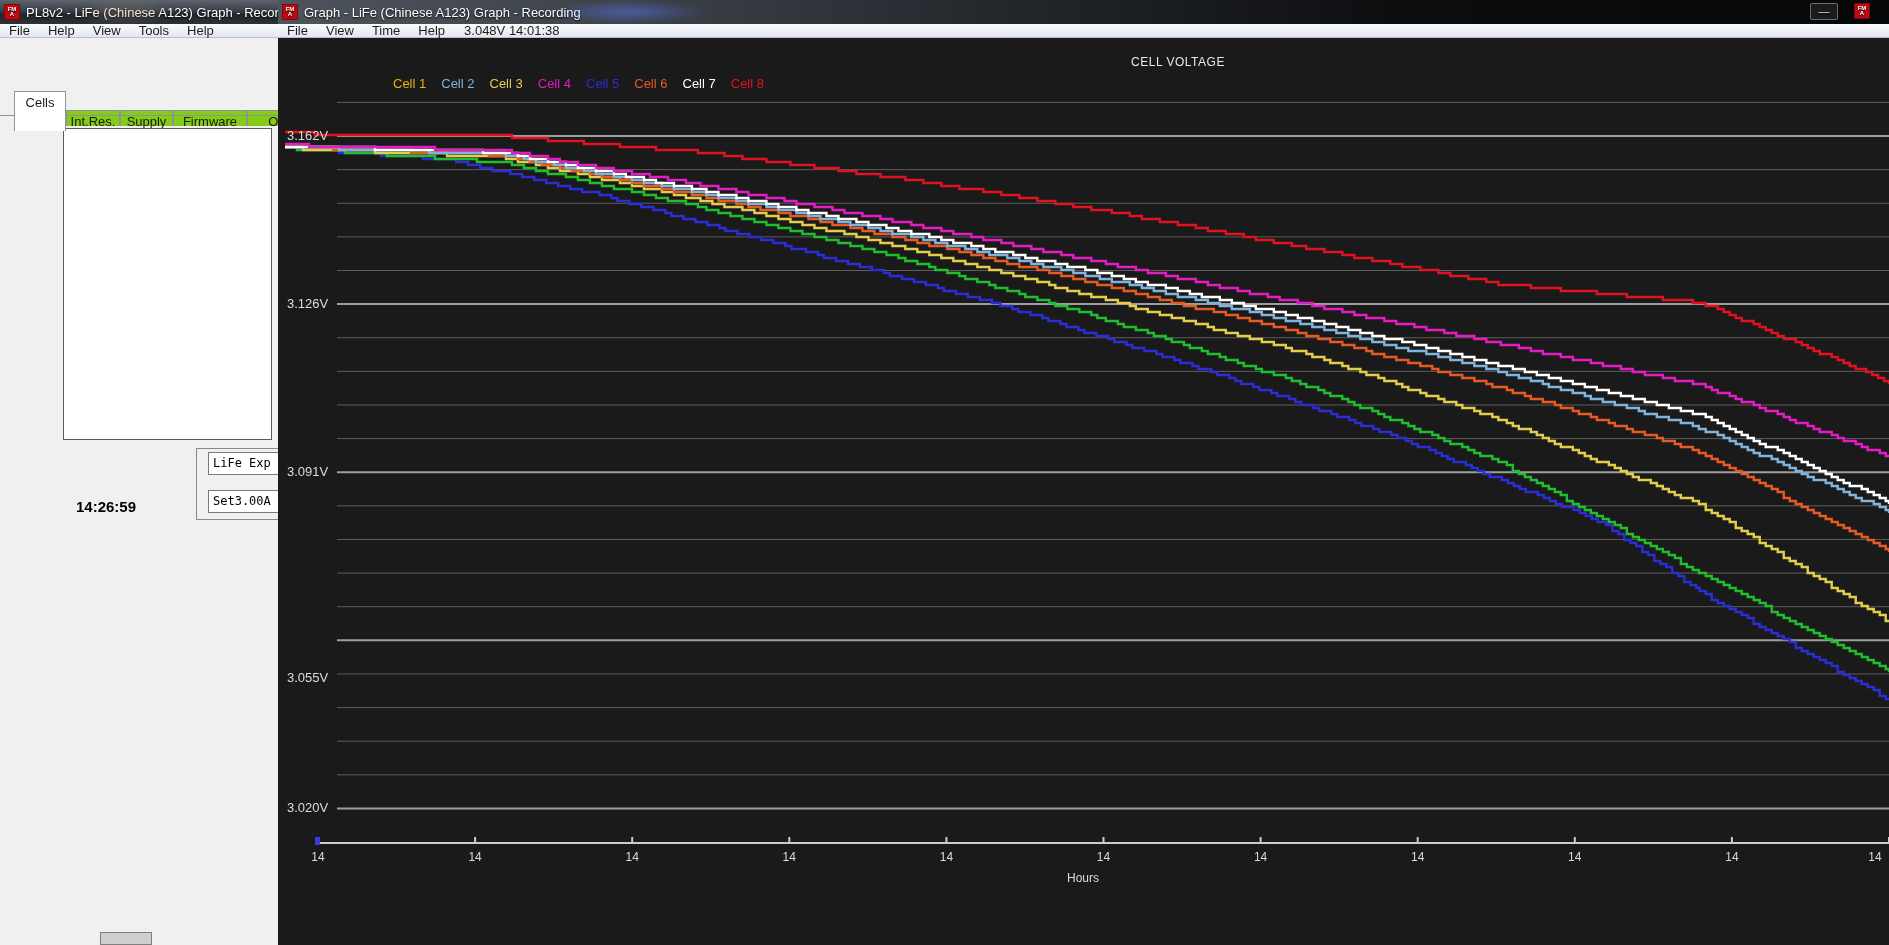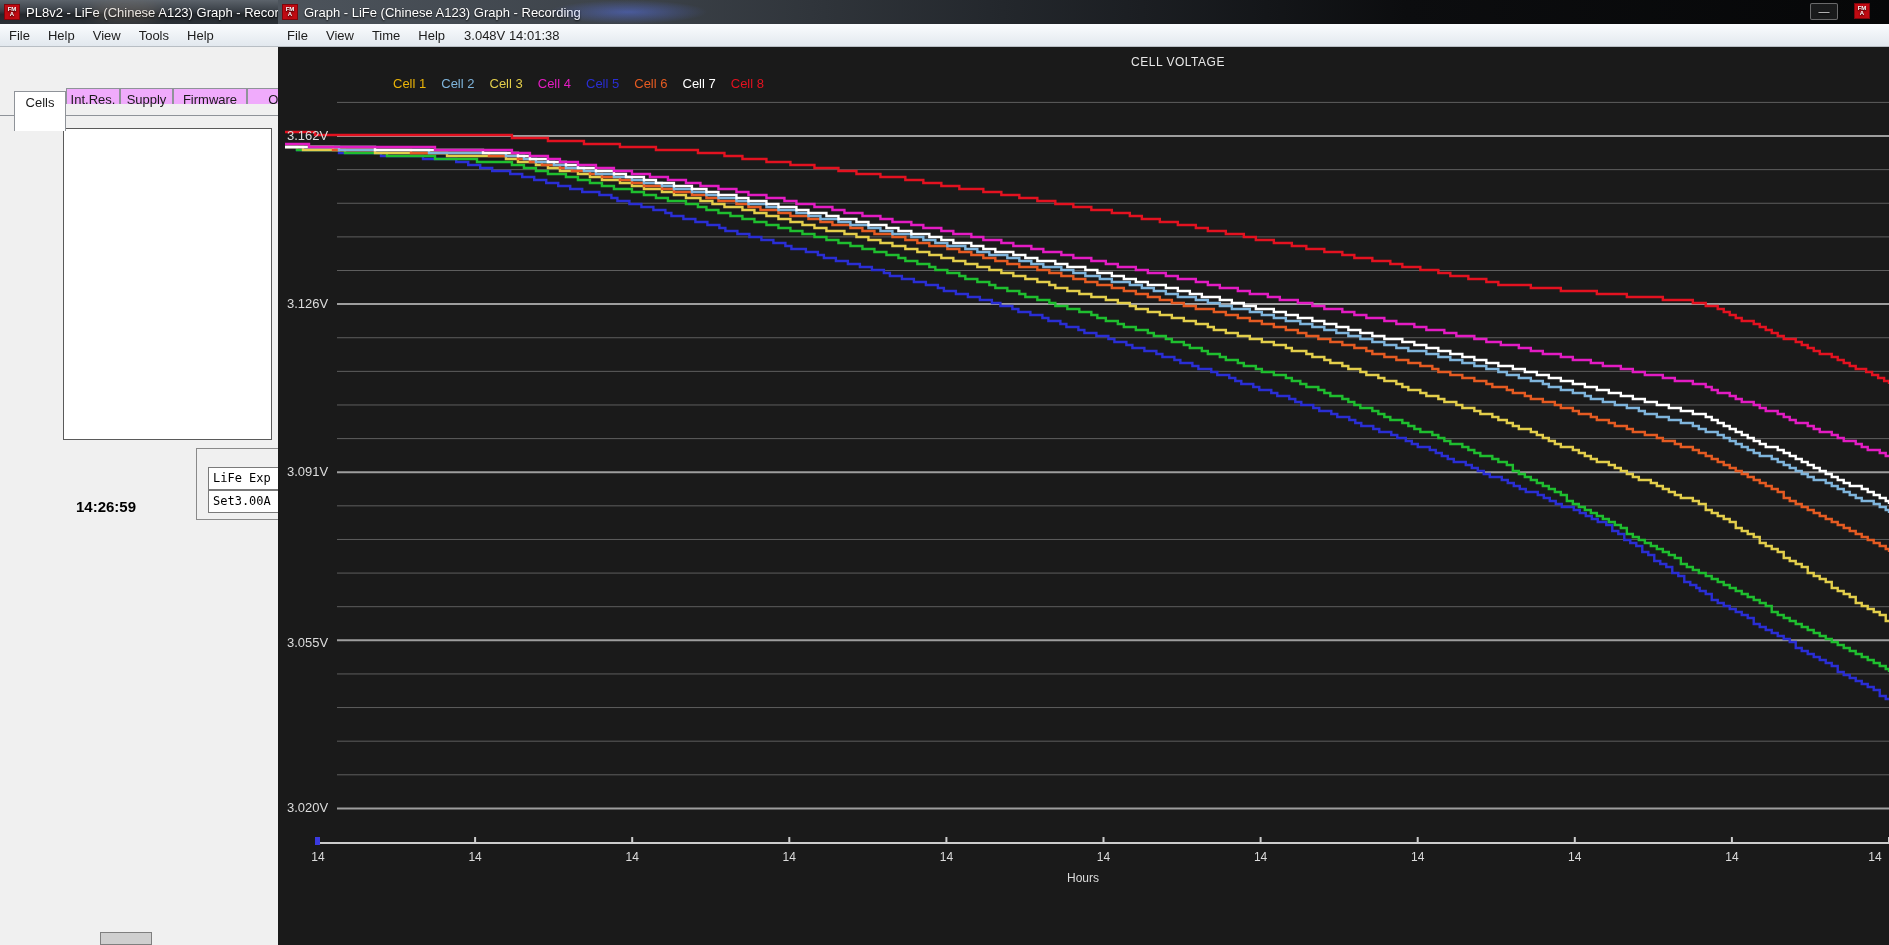--- a/index.html
+++ b/index.html
@@ -10,35 +10,35 @@
 
   
   .titlebar { height:24px; color:#fff; font-size:13px; text-shadow:0 1px 2px #000;
               display:flex; align-items:center; overflow:hidden; white-space:nowrap; }
   .tb-left  { background:linear-gradient(180deg,#5c636b 0%,#3a4047 45%,#24282d 60%,#2c3137 100%); }
   .tb-right { background:linear-gradient(90deg,#4d545c 0%,#3c4249 22%,#23272c 45%,#0c0d0f 70%,#060708 100%); }
   .app-icon { width:16px; height:16px; background:#c00a12; border:1px solid #7d060c;
               color:#fff; font-size:6px; font-weight:bold; line-height:5px;
               display:flex; align-items:center; justify-content:center; text-align:center;
               margin:0 6px 0 4px; flex:0 0 auto; }
-  .menubar { height:23px; background:linear-gradient(180deg,#fafcfe 0%,#eef2f6 50%,#e2e8ee 100%);
+  .menubar { height:14px; background:linear-gradient(180deg,#fafcfe 0%,#eef2f6 50%,#e2e8ee 100%);
              border-bottom:1px solid #b8bec4; display:flex; align-items:center;
              font-size:13px; color:#1c1c1c; }
   .menu-item { padding:3px 9px; cursor:default; }
   .menu-status { padding:3px 10px; color:#1c1c1c; }
   .cap-btn { width:28px; height:17px; border:1px solid rgba(255,255,255,.35);
              border-radius:2px; background:rgba(255,255,255,.08); color:#ddd;
              font-size:11px; text-align:center; line-height:15px; }
 
   
   #win-left { left:0; top:0; width:278px; height:945px; background:#f0f0f0; }
   #win-left .titlebar { position:relative; }
   .tb-blob { position:absolute; border-radius:50%; filter:blur(6px); }
 
-  .tab { position:absolute; top:88px; height:16px; background:#f0abfc;
+  .tab { position:absolute; top:110px; height:16px; background:#84cc16;
          border:1px solid #8f9399; border-bottom:none; font-size:13px; color:#1a1a1a;
          text-align:center; line-height:21px; }
   .tab.active { top:91px; height:40px; background:#fff; z-index:3; font-weight:normal; }
   .tabline { left:0; top:115px; width:278px; height:1px; background:#8f9399; z-index:2; }
 
   #databox { left:63px; top:128px; width:209px; height:312px; background:#fff;
              border:1px solid #5a5a5a; border-right:1px solid #5a5a5a; z-index:1; }
   .colhdr { font-size:11px; color:#444; }
   .drow { position:absolute; left:63px; width:212px; display:flex; font-size:13px;
           font-weight:bold; color:#000; white-space:nowrap; }
@@ -167,21 +167,21 @@
         </div>
         <div class="drow abs" style="top: 422px;">
           <span class="lab">Cap. OUT =</span>
           <span class="val">220017 mAh</span>
         </div>
       </div>
 
     <div class="abs" id="clock">14:26:59</div>
 
     <div class="abs" id="preset-panel">
-      <div class="preset-field" style="top:18px;">LiFe Exp</div>
+      <div class="preset-field" style="top:3px;">LiFe Exp</div>
       <div class="preset-field" style="top:41px;">Set3.00A</div>
     </div>
 
     <div class="abs" id="mini-btn"></div>
   </div>
 
   <div id="win-right" class="abs">
     <div class="titlebar tb-right">
       <div class="tb-glow"></div>
       <div class="app-icon">FM<br>A</div>
@@ -252,21 +252,21 @@
         <path d="M 7 147 H 13 V 147 H 19 V 147 H 25 V 147 H 31 V 147 H 37 V 147 H 43 V 147 H 49 V 147 H 55 V 147 H 61 V 150 H 67 V 150 H 73 V 150 H 79 V 150 H 85 V 150 H 91 V 150 H 97 V 150 H 103 V 150 H 109 V 150 H 115 V 150 H 121 V 150 H 127 V 150 H 133 V 150 H 139 V 150 H 145 V 150 H 151 V 153 H 157 V 153 H 163 V 153 H 169 V 153 H 175 V 153 H 181 V 153 H 187 V 153 H 193 V 153 H 199 V 153 H 205 V 153 H 211 V 153 H 217 V 153 H 221.936 V 153 H 227.936 V 156 H 233.936 V 156 H 239.936 V 156 H 245.936 V 159 H 251.936 V 159 H 257.93600000000004 V 162 H 263.93600000000004 V 162 H 269.93600000000004 V 162 H 275.93600000000004 V 165 H 281.93600000000004 V 165 H 287.93600000000004 V 168 H 293.93600000000004 V 168 H 299.93600000000004 V 168 H 305.93600000000004 V 171 H 311.93600000000004 V 171 H 317.93600000000004 V 174 H 323.93600000000004 V 174 H 329.93600000000004 V 174 H 335.93600000000004 V 177 H 341.93600000000004 V 177 H 347.93600000000004 V 177 H 353.93600000000004 V 180 H 359.93600000000004 V 180 H 365.93600000000004 V 183 H 371.93600000000004 V 183 H 377.93600000000004 V 183 H 383.93600000000004 V 186 H 389.93600000000004 V 186 H 395.93600000000004 V 189 H 401.93600000000004 V 189 H 407.93600000000004 V 189 H 413.93600000000004 V 192 H 419.93600000000004 V 192 H 422.43600000000004 V 192 H 428.43600000000004 V 195 H 434.43600000000004 V 195 H 440.43600000000004 V 198 H 446.43600000000004 V 198 H 452.43600000000004 V 198 H 458.43600000000004 V 201 H 464.43600000000004 V 201 H 470.43600000000004 V 204 H 476.43600000000004 V 204 H 482.43600000000004 V 204 H 488.43600000000004 V 207 H 494.43600000000004 V 207 H 500.43600000000004 V 210 H 506.43600000000004 V 210 H 512.436 V 210 H 518.436 V 213 H 524.436 V 213 H 530.436 V 216 H 536.436 V 216 H 542.436 V 219 H 548.436 V 219 H 554.436 V 219 H 560.436 V 222 H 566.436 V 222 H 572.436 V 225 H 578.436 V 225 H 584.436 V 225 H 590.436 V 228 H 596.436 V 228 H 602.436 V 231 H 608.436 V 231 H 614.436 V 234 H 620.436 V 234 H 621.332 V 234 H 627.332 V 234 H 633.332 V 237 H 639.332 V 237 H 645.332 V 240 H 651.332 V 240 H 657.332 V 243 H 663.332 V 243 H 669.332 V 246 H 675.332 V 246 H 681.332 V 246 H 687.332 V 249 H 693.332 V 249 H 699.332 V 252 H 705.332 V 252 H 711.332 V 255 H 717.332 V 255 H 723.332 V 255 H 729.332 V 258 H 735.332 V 258 H 741.332 V 261 H 747.332 V 261 H 753.332 V 264 H 759.332 V 264 H 765.332 V 267 H 771.332 V 267 H 777.332 V 267 H 783.332 V 270 H 789.332 V 270 H 795.332 V 273 H 801.332 V 273 H 807.332 V 276 H 813.332 V 276 H 819.332 V 276 H 821.832 V 279 H 827.832 V 279 H 833.832 V 282 H 839.832 V 282 H 845.832 V 282 H 851.832 V 285 H 857.832 V 285 H 863.832 V 288 H 869.832 V 288 H 875.832 V 291 H 881.832 V 291 H 887.832 V 294 H 893.832 V 294 H 899.832 V 297 H 905.832 V 297 H 911.832 V 297 H 917.832 V 300 H 923.832 V 300 H 929.832 V 303 H 935.832 V 303 H 941.832 V 306 H 947.832 V 306 H 953.832 V 309 H 959.832 V 309 H 965.832 V 309 H 971.832 V 312 H 977.832 V 312 H 983.832 V 315 H 989.832 V 315 H 995.832 V 318 H 1001.832 V 318 H 1007.832 V 321 H 1013.832 V 321 H 1019.832 V 321 H 1022.332 V 324 H 1028.3319999999999 V 324 H 1034.3319999999999 V 327 H 1040.3319999999999 V 327 H 1046.3319999999999 V 330 H 1052.3319999999999 V 330 H 1058.3319999999999 V 333 H 1064.3319999999999 V 333 H 1070.3319999999999 V 336 H 1076.3319999999999 V 336 H 1082.3319999999999 V 339 H 1088.3319999999999 V 339 H 1094.3319999999999 V 342 H 1100.3319999999999 V 342 H 1106.3319999999999 V 345 H 1112.3319999999999 V 345 H 1118.3319999999999 V 348 H 1124.3319999999999 V 348 H 1130.3319999999999 V 351 H 1136.3319999999999 V 351 H 1142.3319999999999 V 351 H 1148.3319999999999 V 354 H 1154.3319999999999 V 354 H 1160.3319999999999 V 357 H 1166.3319999999999 V 357 H 1172.3319999999999 V 360 H 1178.3319999999999 V 360 H 1184.3319999999999 V 363 H 1190.3319999999999 V 363 H 1196.3319999999999 V 366 H 1202.3319999999999 V 366 H 1208.3319999999999 V 369 H 1214.3319999999999 V 369 H 1220.3319999999999 V 372 H 1222.832 V 372 H 1228.832 V 375 H 1234.832 V 375 H 1240.832 V 378 H 1246.832 V 378 H 1252.832 V 381 H 1258.832 V 381 H 1264.832 V 384 H 1270.832 V 387 H 1276.832 V 387 H 1282.832 V 390 H 1288.832 V 390 H 1294.832 V 393 H 1300.832 V 393 H 1306.832 V 396 H 1312.832 V 399 H 1318.832 V 399 H 1324.832 V 402 H 1330.832 V 402 H 1336.832 V 405 H 1342.832 V 405 H 1348.832 V 408 H 1354.832 V 408 H 1360.832 V 411 H 1366.832 V 414 H 1372.832 V 414 H 1378.832 V 417 H 1384.832 V 417 H 1390.832 V 420 H 1396.832 V 420 H 1402.832 V 423 H 1408.832 V 423 H 1414.832 V 426 H 1420.832 V 429 H 1421.728 V 429 H 1427.728 V 432 H 1433.728 V 432 H 1439.728 V 435 H 1445.728 V 438 H 1451.728 V 441 H 1457.728 V 444 H 1463.728 V 447 H 1469.728 V 450 H 1475.728 V 453 H 1481.728 V 456 H 1487.728 V 456 H 1493.728 V 459 H 1499.728 V 462 H 1505.728 V 465 H 1511.728 V 468 H 1517.728 V 471 H 1523.728 V 474 H 1529.728 V 477 H 1535.728 V 480 H 1541.728 V 480 H 1547.728 V 483 H 1553.728 V 486 H 1559.728 V 489 H 1565.728 V 492 H 1571.728 V 495 H 1577.728 V 498 H 1583.728 V 501 H 1589.728 V 501 H 1595.728 V 504 H 1601.728 V 507 H 1607.728 V 510 H 1611 V 513" fill="none" stroke="#7fb5dc" stroke-width="2.4"></path>
         <path d="M 7 147 H 13 V 147 H 19 V 147 H 25 V 147 H 31 V 147 H 37 V 147 H 43 V 147 H 49 V 147 H 55 V 147 H 61 V 147 H 67 V 147 H 73 V 147 H 79 V 147 H 85 V 147 H 91 V 147 H 97 V 150 H 103 V 150 H 109 V 150 H 115 V 150 H 121 V 150 H 127 V 150 H 133 V 150 H 139 V 150 H 145 V 150 H 151 V 150 H 157 V 150 H 163 V 150 H 169 V 150 H 175 V 150 H 181 V 150 H 187 V 150 H 193 V 150 H 199 V 150 H 205 V 153 H 211 V 153 H 217 V 153 H 221.936 V 153 H 227.936 V 153 H 233.936 V 153 H 239.936 V 156 H 245.936 V 156 H 251.936 V 159 H 257.93600000000004 V 159 H 263.93600000000004 V 159 H 269.93600000000004 V 162 H 275.93600000000004 V 162 H 281.93600000000004 V 162 H 287.93600000000004 V 165 H 293.93600000000004 V 165 H 299.93600000000004 V 168 H 305.93600000000004 V 168 H 311.93600000000004 V 168 H 317.93600000000004 V 171 H 323.93600000000004 V 171 H 329.93600000000004 V 171 H 335.93600000000004 V 174 H 341.93600000000004 V 174 H 347.93600000000004 V 177 H 353.93600000000004 V 177 H 359.93600000000004 V 177 H 365.93600000000004 V 180 H 371.93600000000004 V 180 H 377.93600000000004 V 183 H 383.93600000000004 V 183 H 389.93600000000004 V 183 H 395.93600000000004 V 186 H 401.93600000000004 V 186 H 407.93600000000004 V 186 H 413.93600000000004 V 189 H 419.93600000000004 V 189 H 422.43600000000004 V 189 H 428.43600000000004 V 192 H 434.43600000000004 V 192 H 440.43600000000004 V 195 H 446.43600000000004 V 195 H 452.43600000000004 V 195 H 458.43600000000004 V 198 H 464.43600000000004 V 198 H 470.43600000000004 V 201 H 476.43600000000004 V 201 H 482.43600000000004 V 201 H 488.43600000000004 V 204 H 494.43600000000004 V 204 H 500.43600000000004 V 207 H 506.43600000000004 V 207 H 512.436 V 207 H 518.436 V 210 H 524.436 V 210 H 530.436 V 213 H 536.436 V 213 H 542.436 V 213 H 548.436 V 216 H 554.436 V 216 H 560.436 V 219 H 566.436 V 219 H 572.436 V 219 H 578.436 V 222 H 584.436 V 222 H 590.436 V 225 H 596.436 V 225 H 602.436 V 225 H 608.436 V 228 H 614.436 V 228 H 620.436 V 231 H 621.332 V 231 H 627.332 V 231 H 633.332 V 234 H 639.332 V 234 H 645.332 V 234 H 651.332 V 237 H 657.332 V 237 H 663.332 V 240 H 669.332 V 240 H 675.332 V 243 H 681.332 V 243 H 687.332 V 243 H 693.332 V 246 H 699.332 V 246 H 705.332 V 249 H 711.332 V 249 H 717.332 V 252 H 723.332 V 252 H 729.332 V 252 H 735.332 V 255 H 741.332 V 255 H 747.332 V 258 H 753.332 V 258 H 759.332 V 261 H 765.332 V 261 H 771.332 V 261 H 777.332 V 264 H 783.332 V 264 H 789.332 V 267 H 795.332 V 267 H 801.332 V 267 H 807.332 V 270 H 813.332 V 270 H 819.332 V 273 H 821.832 V 273 H 827.832 V 273 H 833.832 V 276 H 839.832 V 276 H 845.832 V 279 H 851.832 V 279 H 857.832 V 282 H 863.832 V 282 H 869.832 V 285 H 875.832 V 285 H 881.832 V 285 H 887.832 V 288 H 893.832 V 288 H 899.832 V 291 H 905.832 V 291 H 911.832 V 294 H 917.832 V 294 H 923.832 V 297 H 929.832 V 297 H 935.832 V 297 H 941.832 V 300 H 947.832 V 300 H 953.832 V 303 H 959.832 V 303 H 965.832 V 306 H 971.832 V 306 H 977.832 V 309 H 983.832 V 309 H 989.832 V 309 H 995.832 V 312 H 1001.832 V 312 H 1007.832 V 315 H 1013.832 V 315 H 1019.832 V 318 H 1022.332 V 318 H 1028.3319999999999 V 318 H 1034.3319999999999 V 321 H 1040.3319999999999 V 321 H 1046.3319999999999 V 324 H 1052.3319999999999 V 324 H 1058.3319999999999 V 327 H 1064.3319999999999 V 327 H 1070.3319999999999 V 330 H 1076.3319999999999 V 330 H 1082.3319999999999 V 333 H 1088.3319999999999 V 333 H 1094.3319999999999 V 336 H 1100.3319999999999 V 336 H 1106.3319999999999 V 339 H 1112.3319999999999 V 339 H 1118.3319999999999 V 339 H 1124.3319999999999 V 342 H 1130.3319999999999 V 342 H 1136.3319999999999 V 345 H 1142.3319999999999 V 345 H 1148.3319999999999 V 348 H 1154.3319999999999 V 348 H 1160.3319999999999 V 351 H 1166.3319999999999 V 351 H 1172.3319999999999 V 354 H 1178.3319999999999 V 354 H 1184.3319999999999 V 357 H 1190.3319999999999 V 357 H 1196.3319999999999 V 360 H 1202.3319999999999 V 360 H 1208.3319999999999 V 363 H 1214.3319999999999 V 363 H 1220.3319999999999 V 366 H 1222.832 V 366 H 1228.832 V 366 H 1234.832 V 369 H 1240.832 V 369 H 1246.832 V 372 H 1252.832 V 372 H 1258.832 V 375 H 1264.832 V 375 H 1270.832 V 378 H 1276.832 V 378 H 1282.832 V 381 H 1288.832 V 381 H 1294.832 V 384 H 1300.832 V 384 H 1306.832 V 387 H 1312.832 V 387 H 1318.832 V 390 H 1324.832 V 390 H 1330.832 V 393 H 1336.832 V 393 H 1342.832 V 396 H 1348.832 V 396 H 1354.832 V 399 H 1360.832 V 399 H 1366.832 V 402 H 1372.832 V 402 H 1378.832 V 405 H 1384.832 V 405 H 1390.832 V 408 H 1396.832 V 408 H 1402.832 V 411 H 1408.832 V 411 H 1414.832 V 414 H 1420.832 V 414 H 1421.728 V 414 H 1427.728 V 417 H 1433.728 V 420 H 1439.728 V 423 H 1445.728 V 426 H 1451.728 V 429 H 1457.728 V 432 H 1463.728 V 435 H 1469.728 V 438 H 1475.728 V 441 H 1481.728 V 444 H 1487.728 V 447 H 1493.728 V 447 H 1499.728 V 450 H 1505.728 V 453 H 1511.728 V 456 H 1517.728 V 459 H 1523.728 V 462 H 1529.728 V 465 H 1535.728 V 468 H 1541.728 V 471 H 1547.728 V 474 H 1553.728 V 477 H 1559.728 V 480 H 1565.728 V 483 H 1571.728 V 486 H 1577.728 V 486 H 1583.728 V 489 H 1589.728 V 492 H 1595.728 V 495 H 1601.728 V 498 H 1607.728 V 501 H 1611 V 504" fill="none" stroke="#ffffff" stroke-width="2.4"></path>
         <path d="M 7 144 H 13 V 144 H 19 V 144 H 25 V 144 H 31 V 147 H 37 V 147 H 43 V 147 H 49 V 147 H 55 V 147 H 61 V 147 H 67 V 147 H 73 V 147 H 79 V 147 H 85 V 147 H 91 V 147 H 97 V 147 H 103 V 147 H 109 V 147 H 115 V 147 H 121 V 147 H 127 V 147 H 133 V 147 H 139 V 147 H 145 V 147 H 151 V 147 H 157 V 150 H 163 V 150 H 169 V 150 H 175 V 150 H 181 V 150 H 187 V 150 H 193 V 150 H 199 V 150 H 205 V 150 H 211 V 150 H 217 V 150 H 221.936 V 150 H 227.936 V 150 H 233.936 V 153 H 239.936 V 153 H 245.936 V 153 H 251.936 V 156 H 257.93600000000004 V 156 H 263.93600000000004 V 156 H 269.93600000000004 V 159 H 275.93600000000004 V 159 H 281.93600000000004 V 162 H 287.93600000000004 V 162 H 293.93600000000004 V 162 H 299.93600000000004 V 165 H 305.93600000000004 V 165 H 311.93600000000004 V 165 H 317.93600000000004 V 168 H 323.93600000000004 V 168 H 329.93600000000004 V 168 H 335.93600000000004 V 171 H 341.93600000000004 V 171 H 347.93600000000004 V 171 H 353.93600000000004 V 174 H 359.93600000000004 V 174 H 365.93600000000004 V 174 H 371.93600000000004 V 177 H 377.93600000000004 V 177 H 383.93600000000004 V 177 H 389.93600000000004 V 180 H 395.93600000000004 V 180 H 401.93600000000004 V 180 H 407.93600000000004 V 183 H 413.93600000000004 V 183 H 419.93600000000004 V 183 H 422.43600000000004 V 186 H 428.43600000000004 V 186 H 434.43600000000004 V 186 H 440.43600000000004 V 189 H 446.43600000000004 V 189 H 452.43600000000004 V 189 H 458.43600000000004 V 192 H 464.43600000000004 V 192 H 470.43600000000004 V 195 H 476.43600000000004 V 195 H 482.43600000000004 V 195 H 488.43600000000004 V 198 H 494.43600000000004 V 198 H 500.43600000000004 V 198 H 506.43600000000004 V 201 H 512.436 V 201 H 518.436 V 204 H 524.436 V 204 H 530.436 V 204 H 536.436 V 207 H 542.436 V 207 H 548.436 V 207 H 554.436 V 210 H 560.436 V 210 H 566.436 V 213 H 572.436 V 213 H 578.436 V 213 H 584.436 V 216 H 590.436 V 216 H 596.436 V 216 H 602.436 V 219 H 608.436 V 219 H 614.436 V 222 H 620.436 V 222 H 621.332 V 222 H 627.332 V 222 H 633.332 V 225 H 639.332 V 225 H 645.332 V 228 H 651.332 V 228 H 657.332 V 228 H 663.332 V 231 H 669.332 V 231 H 675.332 V 234 H 681.332 V 234 H 687.332 V 234 H 693.332 V 237 H 699.332 V 237 H 705.332 V 240 H 711.332 V 240 H 717.332 V 240 H 723.332 V 243 H 729.332 V 243 H 735.332 V 246 H 741.332 V 246 H 747.332 V 246 H 753.332 V 249 H 759.332 V 249 H 765.332 V 252 H 771.332 V 252 H 777.332 V 252 H 783.332 V 255 H 789.332 V 255 H 795.332 V 258 H 801.332 V 258 H 807.332 V 258 H 813.332 V 261 H 819.332 V 261 H 821.832 V 261 H 827.832 V 264 H 833.832 V 264 H 839.832 V 267 H 845.832 V 267 H 851.832 V 267 H 857.832 V 270 H 863.832 V 270 H 869.832 V 273 H 875.832 V 273 H 881.832 V 273 H 887.832 V 276 H 893.832 V 276 H 899.832 V 279 H 905.832 V 279 H 911.832 V 279 H 917.832 V 282 H 923.832 V 282 H 929.832 V 285 H 935.832 V 285 H 941.832 V 288 H 947.832 V 288 H 953.832 V 288 H 959.832 V 291 H 965.832 V 291 H 971.832 V 294 H 977.832 V 294 H 983.832 V 294 H 989.832 V 297 H 995.832 V 297 H 1001.832 V 300 H 1007.832 V 300 H 1013.832 V 300 H 1019.832 V 303 H 1022.332 V 303 H 1028.3319999999999 V 303 H 1034.3319999999999 V 306 H 1040.3319999999999 V 306 H 1046.3319999999999 V 309 H 1052.3319999999999 V 309 H 1058.3319999999999 V 309 H 1064.3319999999999 V 312 H 1070.3319999999999 V 312 H 1076.3319999999999 V 315 H 1082.3319999999999 V 315 H 1088.3319999999999 V 318 H 1094.3319999999999 V 318 H 1100.3319999999999 V 318 H 1106.3319999999999 V 321 H 1112.3319999999999 V 321 H 1118.3319999999999 V 324 H 1124.3319999999999 V 324 H 1130.3319999999999 V 324 H 1136.3319999999999 V 327 H 1142.3319999999999 V 327 H 1148.3319999999999 V 330 H 1154.3319999999999 V 330 H 1160.3319999999999 V 330 H 1166.3319999999999 V 333 H 1172.3319999999999 V 333 H 1178.3319999999999 V 336 H 1184.3319999999999 V 336 H 1190.3319999999999 V 336 H 1196.3319999999999 V 339 H 1202.3319999999999 V 339 H 1208.3319999999999 V 342 H 1214.3319999999999 V 342 H 1220.3319999999999 V 342 H 1222.832 V 345 H 1228.832 V 345 H 1234.832 V 345 H 1240.832 V 348 H 1246.832 V 348 H 1252.832 V 351 H 1258.832 V 351 H 1264.832 V 354 H 1270.832 V 354 H 1276.832 V 354 H 1282.832 V 357 H 1288.832 V 357 H 1294.832 V 360 H 1300.832 V 360 H 1306.832 V 360 H 1312.832 V 363 H 1318.832 V 363 H 1324.832 V 366 H 1330.832 V 366 H 1336.832 V 366 H 1342.832 V 369 H 1348.832 V 369 H 1354.832 V 372 H 1360.832 V 372 H 1366.832 V 375 H 1372.832 V 375 H 1378.832 V 375 H 1384.832 V 378 H 1390.832 V 378 H 1396.832 V 381 H 1402.832 V 381 H 1408.832 V 381 H 1414.832 V 384 H 1420.832 V 384 H 1421.728 V 384 H 1427.728 V 387 H 1433.728 V 390 H 1439.728 V 393 H 1445.728 V 393 H 1451.728 V 396 H 1457.728 V 399 H 1463.728 V 402 H 1469.728 V 402 H 1475.728 V 405 H 1481.728 V 408 H 1487.728 V 411 H 1493.728 V 411 H 1499.728 V 414 H 1505.728 V 417 H 1511.728 V 420 H 1517.728 V 423 H 1523.728 V 423 H 1529.728 V 426 H 1535.728 V 429 H 1541.728 V 432 H 1547.728 V 432 H 1553.728 V 435 H 1559.728 V 438 H 1565.728 V 441 H 1571.728 V 441 H 1577.728 V 444 H 1583.728 V 447 H 1589.728 V 450 H 1595.728 V 450 H 1601.728 V 453 H 1607.728 V 456 H 1611 V 456" fill="none" stroke="#e31cc3" stroke-width="2.4"></path>
         <path d="M 7 132 H 13 V 132 H 19 V 132 H 25 V 132 H 31 V 132 H 37 V 135 H 43 V 135 H 49 V 135 H 55 V 135 H 61 V 135 H 67 V 135 H 73 V 135 H 79 V 135 H 85 V 135 H 91 V 135 H 97 V 135 H 103 V 135 H 109 V 135 H 115 V 135 H 121 V 135 H 127 V 135 H 133 V 135 H 139 V 135 H 145 V 135 H 151 V 135 H 157 V 135 H 163 V 135 H 169 V 135 H 175 V 135 H 181 V 135 H 187 V 135 H 193 V 135 H 199 V 135 H 205 V 135 H 211 V 135 H 217 V 135 H 221.936 V 135 H 227.936 V 135 H 233.936 V 138 H 239.936 V 138 H 245.936 V 138 H 251.936 V 138 H 257.93600000000004 V 138 H 263.93600000000004 V 138 H 269.93600000000004 V 141 H 275.93600000000004 V 141 H 281.93600000000004 V 141 H 287.93600000000004 V 141 H 293.93600000000004 V 141 H 299.93600000000004 V 141 H 305.93600000000004 V 144 H 311.93600000000004 V 144 H 317.93600000000004 V 144 H 323.93600000000004 V 144 H 329.93600000000004 V 144 H 335.93600000000004 V 144 H 341.93600000000004 V 147 H 347.93600000000004 V 147 H 353.93600000000004 V 147 H 359.93600000000004 V 147 H 365.93600000000004 V 147 H 371.93600000000004 V 147 H 377.93600000000004 V 150 H 383.93600000000004 V 150 H 389.93600000000004 V 150 H 395.93600000000004 V 150 H 401.93600000000004 V 150 H 407.93600000000004 V 150 H 413.93600000000004 V 150 H 419.93600000000004 V 153 H 422.43600000000004 V 153 H 428.43600000000004 V 153 H 434.43600000000004 V 153 H 440.43600000000004 V 153 H 446.43600000000004 V 156 H 452.43600000000004 V 156 H 458.43600000000004 V 156 H 464.43600000000004 V 159 H 470.43600000000004 V 159 H 476.43600000000004 V 159 H 482.43600000000004 V 159 H 488.43600000000004 V 162 H 494.43600000000004 V 162 H 500.43600000000004 V 162 H 506.43600000000004 V 162 H 512.436 V 165 H 518.436 V 165 H 524.436 V 165 H 530.436 V 165 H 536.436 V 168 H 542.436 V 168 H 548.436 V 168 H 554.436 V 168 H 560.436 V 171 H 566.436 V 171 H 572.436 V 171 H 578.436 V 174 H 584.436 V 174 H 590.436 V 174 H 596.436 V 174 H 602.436 V 177 H 608.436 V 177 H 614.436 V 177 H 620.436 V 177 H 621.332 V 177 H 627.332 V 180 H 633.332 V 180 H 639.332 V 180 H 645.332 V 183 H 651.332 V 183 H 657.332 V 183 H 663.332 V 186 H 669.332 V 186 H 675.332 V 186 H 681.332 V 189 H 687.332 V 189 H 693.332 V 189 H 699.332 V 189 H 705.332 V 192 H 711.332 V 192 H 717.332 V 192 H 723.332 V 195 H 729.332 V 195 H 735.332 V 195 H 741.332 V 198 H 747.332 V 198 H 753.332 V 198 H 759.332 V 201 H 765.332 V 201 H 771.332 V 201 H 777.332 V 204 H 783.332 V 204 H 789.332 V 204 H 795.332 V 207 H 801.332 V 207 H 807.332 V 207 H 813.332 V 210 H 819.332 V 210 H 821.832 V 210 H 827.832 V 210 H 833.832 V 213 H 839.832 V 213 H 845.832 V 213 H 851.832 V 216 H 857.832 V 216 H 863.832 V 219 H 869.832 V 219 H 875.832 V 219 H 881.832 V 222 H 887.832 V 222 H 893.832 V 222 H 899.832 V 225 H 905.832 V 225 H 911.832 V 225 H 917.832 V 228 H 923.832 V 228 H 929.832 V 231 H 935.832 V 231 H 941.832 V 231 H 947.832 V 234 H 953.832 V 234 H 959.832 V 234 H 965.832 V 237 H 971.832 V 237 H 977.832 V 240 H 983.832 V 240 H 989.832 V 240 H 995.832 V 243 H 1001.832 V 243 H 1007.832 V 243 H 1013.832 V 246 H 1019.832 V 246 H 1022.332 V 246 H 1028.3319999999999 V 249 H 1034.3319999999999 V 249 H 1040.3319999999999 V 249 H 1046.3319999999999 V 252 H 1052.3319999999999 V 252 H 1058.3319999999999 V 252 H 1064.3319999999999 V 255 H 1070.3319999999999 V 255 H 1076.3319999999999 V 258 H 1082.3319999999999 V 258 H 1088.3319999999999 V 258 H 1094.3319999999999 V 261 H 1100.3319999999999 V 261 H 1106.3319999999999 V 261 H 1112.3319999999999 V 264 H 1118.3319999999999 V 264 H 1124.3319999999999 V 267 H 1130.3319999999999 V 267 H 1136.3319999999999 V 267 H 1142.3319999999999 V 270 H 1148.3319999999999 V 270 H 1154.3319999999999 V 270 H 1160.3319999999999 V 273 H 1166.3319999999999 V 273 H 1172.3319999999999 V 276 H 1178.3319999999999 V 276 H 1184.3319999999999 V 276 H 1190.3319999999999 V 279 H 1196.3319999999999 V 279 H 1202.3319999999999 V 279 H 1208.3319999999999 V 282 H 1214.3319999999999 V 282 H 1220.3319999999999 V 285 H 1222.832 V 285 H 1228.832 V 285 H 1234.832 V 285 H 1240.832 V 285 H 1246.832 V 285 H 1252.832 V 288 H 1258.832 V 288 H 1264.832 V 288 H 1270.832 V 288 H 1276.832 V 288 H 1282.832 V 291 H 1288.832 V 291 H 1294.832 V 291 H 1300.832 V 291 H 1306.832 V 291 H 1312.832 V 291 H 1318.832 V 294 H 1324.832 V 294 H 1330.832 V 294 H 1336.832 V 294 H 1342.832 V 294 H 1348.832 V 297 H 1354.832 V 297 H 1360.832 V 297 H 1366.832 V 297 H 1372.832 V 297 H 1378.832 V 297 H 1384.832 V 300 H 1390.832 V 300 H 1396.832 V 300 H 1402.832 V 300 H 1408.832 V 300 H 1414.832 V 303 H 1420.832 V 303 H 1421.728 V 303 H 1427.728 V 306 H 1433.728 V 306 H 1439.728 V 309 H 1445.728 V 312 H 1451.728 V 315 H 1457.728 V 318 H 1463.728 V 321 H 1469.728 V 321 H 1475.728 V 324 H 1481.728 V 327 H 1487.728 V 330 H 1493.728 V 333 H 1499.728 V 336 H 1505.728 V 339 H 1511.728 V 339 H 1517.728 V 342 H 1523.728 V 345 H 1529.728 V 348 H 1535.728 V 351 H 1541.728 V 354 H 1547.728 V 354 H 1553.728 V 357 H 1559.728 V 360 H 1565.728 V 363 H 1571.728 V 366 H 1577.728 V 369 H 1582.128 V 369 H 1588.128 V 372 H 1594.128 V 375 H 1600.128 V 378 H 1606.128 V 381 H 1611 V 384" fill="none" stroke="#e31220" stroke-width="2.4"></path>
       </svg>
 
     <div id="y-labels">
         <div class="ylab" style="top: 128.02px;">3.162V</div>
         <div class="ylab" style="top: 296.12px;">3.126V</div>
         <div class="ylab" style="top: 464.22px;">3.091V</div>
-        <div class="ylab" style="top: 635px;">3.055V</div>
+        <div class="ylab" style="top: 670px;">3.055V</div>
         <div class="ylab" style="top: 800.42px;">3.020V</div>
       </div>
     <div id="x-labels">
         <div class="xlab" style="left: 30px;">14</div>
         <div class="xlab" style="left: 187.1px;">14</div>
         <div class="xlab" style="left: 344.2px;">14</div>
         <div class="xlab" style="left: 501.3px;">14</div>
         <div class="xlab" style="left: 658.4px;">14</div>
         <div class="xlab" style="left: 815.5px;">14</div>
         <div class="xlab" style="left: 972.6px;">14</div>

